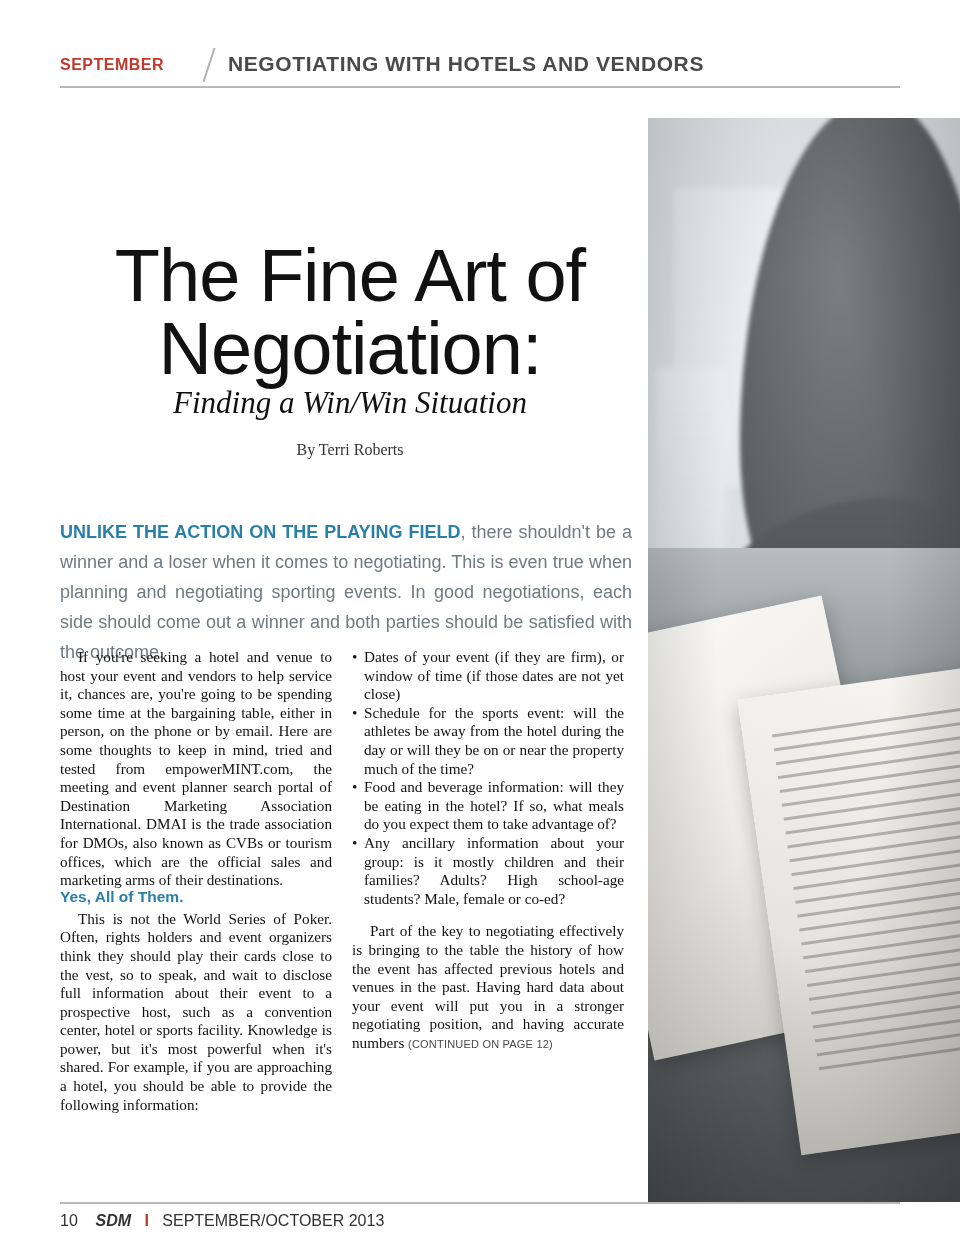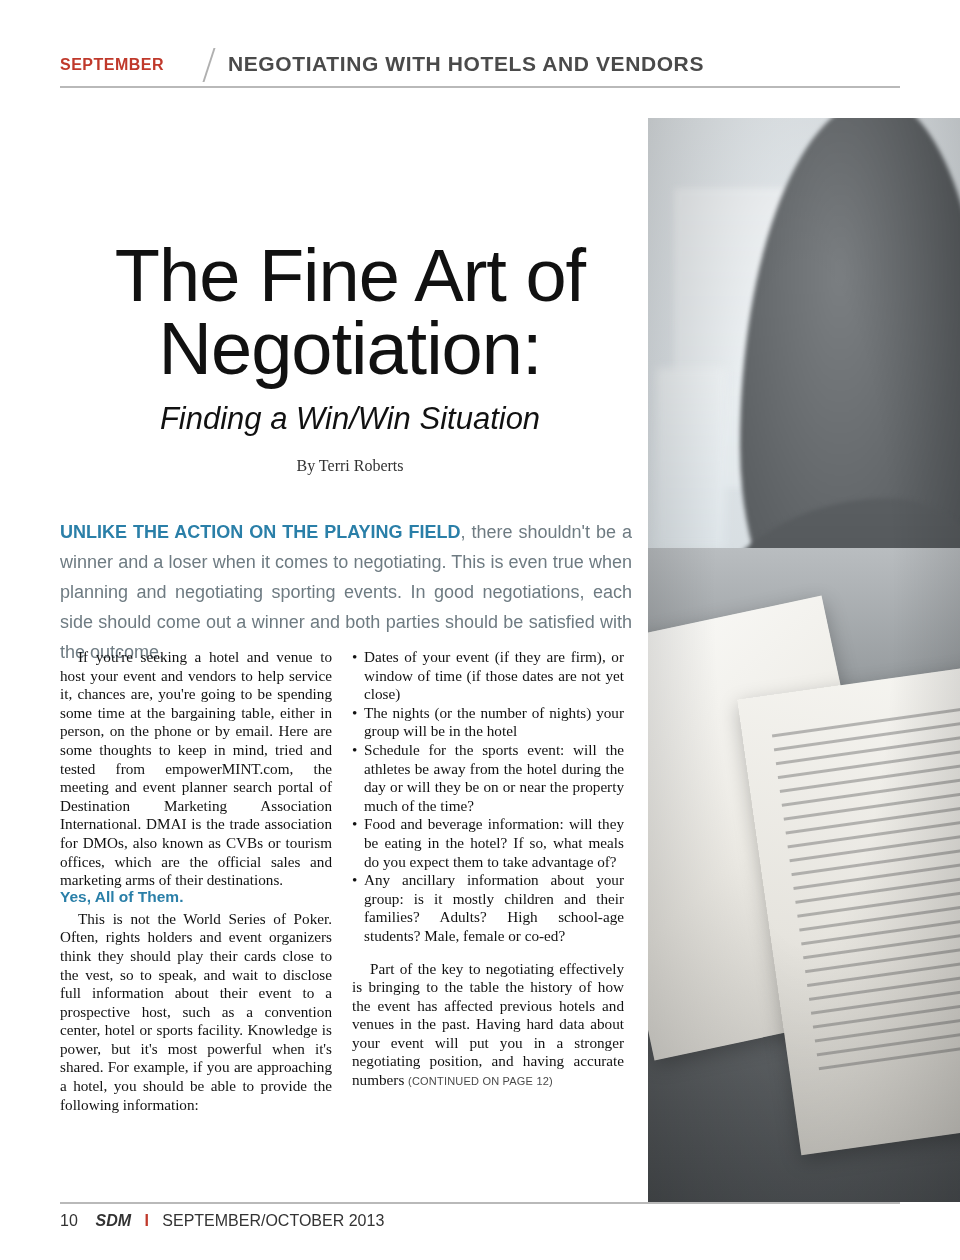--- a/index.html
+++ b/index.html
@@ -159,25 +159,24 @@
   .headline {
     font-family: "Liberation Sans", sans-serif;
     font-weight: normal;
     font-size: 74px;
     line-height: 0.98;
     letter-spacing: -1px;
     color: #111;
     margin: 0;
   }
   .subhead {
-    font-family: Liberation Sans, sans-serif;
+    font-family: Liberation Serif, serif;
     font-style: italic;
     font-size: 31px;
     color: #111;
-    margin-top: 16px;
   }
   .byline {
     font-family: Liberation Serif, serif;
     font-size: 16px;
     color: #333;
     margin-top: 20px;
   }
 
   
   .deck {
@@ -327,21 +326,20 @@
 
 <div class="col col-left">
   <p class="indent">If you're seeking a hotel and venue to host your event and vendors to help service it, chances are, you're going to be spending some time at the bargaining table, either in person, on the phone or by email. Here are some thoughts to keep in mind, tried and tested from empowerMINT.com, the meeting and event planner search portal of Destination Marketing Association International. DMAI is the trade association for DMOs, also known as CVBs or tourism offices, which are the official sales and marketing arms of their destinations.</p>
   <div class="subhead2" style="margin-top:-3px;">Yes, All of Them.</div>
   <p class="indent">This is not the World Series of Poker. Often, rights holders and event organizers think they should play their cards close to the vest, so to speak, and wait to disclose full information about their event to a prospective host, such as a convention center, hotel or sports facility. Knowledge is power, but it's most powerful when it's shared. For example, if you are approaching a hotel, you should be able to provide the following information:</p>
 </div>
 
 <div class="col col-right">
   <ul class="bullets">
     <li>Dates of your event (if they are firm), or window of time (if those dates are not yet close)</li>
-    <li>The nights (or the number of nights) your group will be in the hotel</li>
     <li>Schedule for the sports event: will the athletes be away from the hotel during the day or will they be on or near the property much of the time?</li>
     <li>Food and beverage information: will they be eating in the hotel? If so, what meals do you expect them to take advantage of?</li>
     <li>Any ancillary information about your group: is it mostly children and their families? Adults? High school-age students? Male, female or co-ed?</li>
   </ul>
   <div class="gap"></div>
   <p class="indent"><span>Part of the key to negotiating effectively is bringing to the table the history of how the event has affected previous hotels and venues in the past. Having hard data about your event will put you in a stronger negotiating position, and having accurate numbers</span> <span class="continued">(CONTINUED ON PAGE 12)</span></p>
 </div>
 
 <div class="footer-rule"></div>
 <div class="footer">

